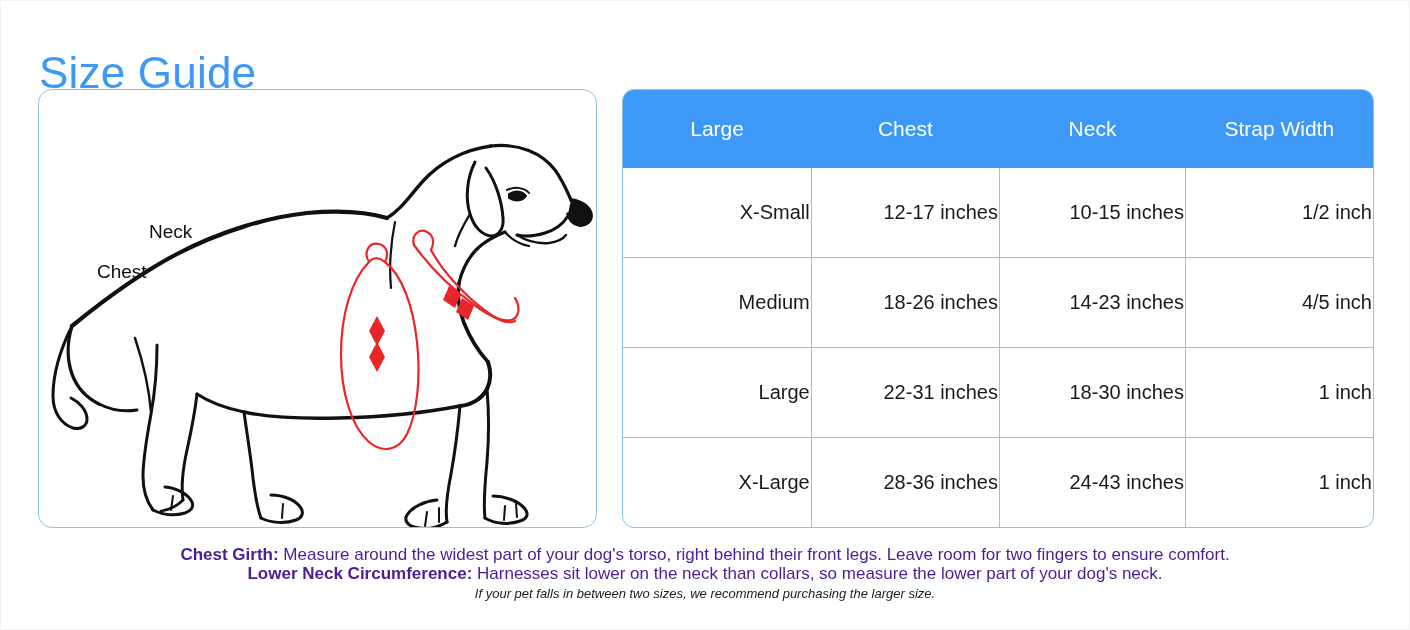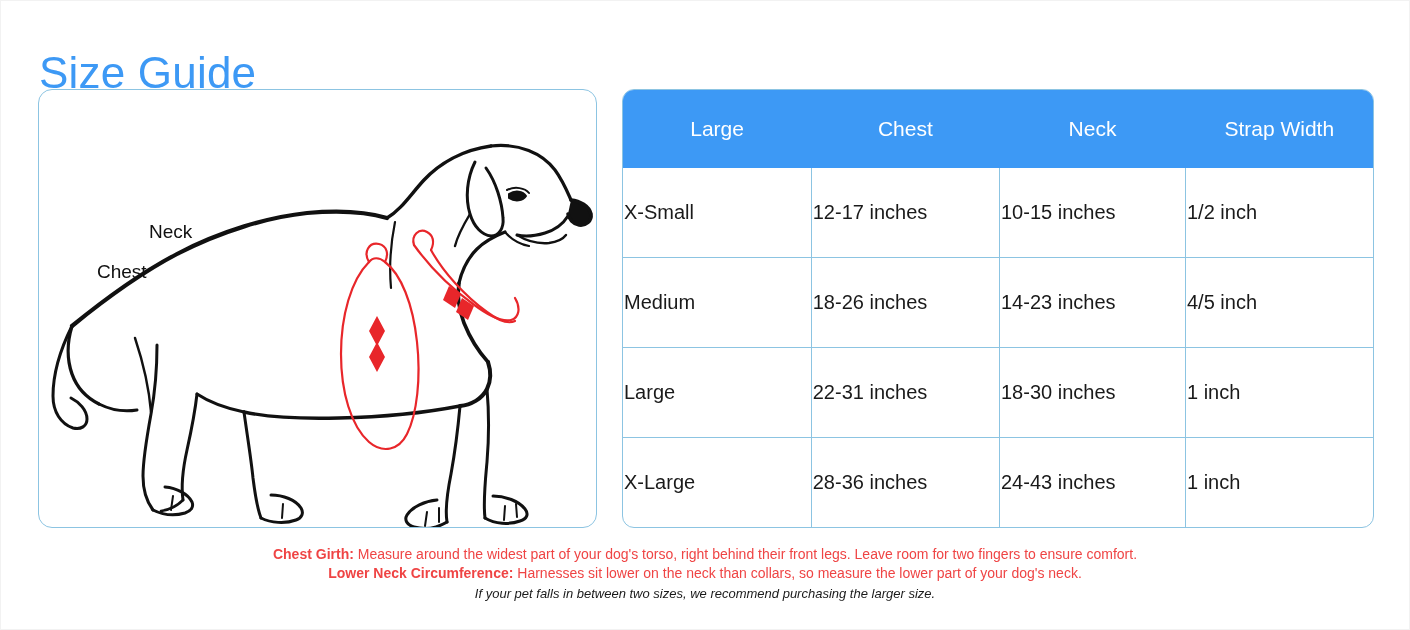--- a/index.html
+++ b/index.html
@@ -75,21 +75,21 @@
     background: #3d99f5;
     color: #ffffff;
     font-weight: 400;
     font-size: 21px;
     height: 76px;
     text-align: center;
     border: none;
     vertical-align: middle;
   }
   tbody td {
-    text-align: left;
+    text-align: right;
     font-size: 20px;
     color: #1a1a1a;
     height: 72.6px;
     border-right: 1.4px solid #8cc4e2;
     border-bottom: 1.4px solid #8cc4e2;
     vertical-align: middle;
     font-weight: 400;
   }
   tbody tr:last-child td { border-bottom: none; }
   tbody td:last-child { border-right: none; }
@@ -102,23 +102,23 @@
 
   
   .notes {
     position: absolute;
     left: 0;
     right: 0;
     top: 544px;
     text-align: center;
   }
   .note-line {
-    font-size: 14px;
+    font-size: 17px;
     line-height: 19px;
-    color: #ef4444;
+    color: #4c1d95;
   }
   .note-line b { font-weight: bold; }
   .note-italic {
     margin-top: 2px;
     font-size: 13px;
     line-height: 18px;
     font-style: italic;
     color: #1a1a1a;
   }
 

